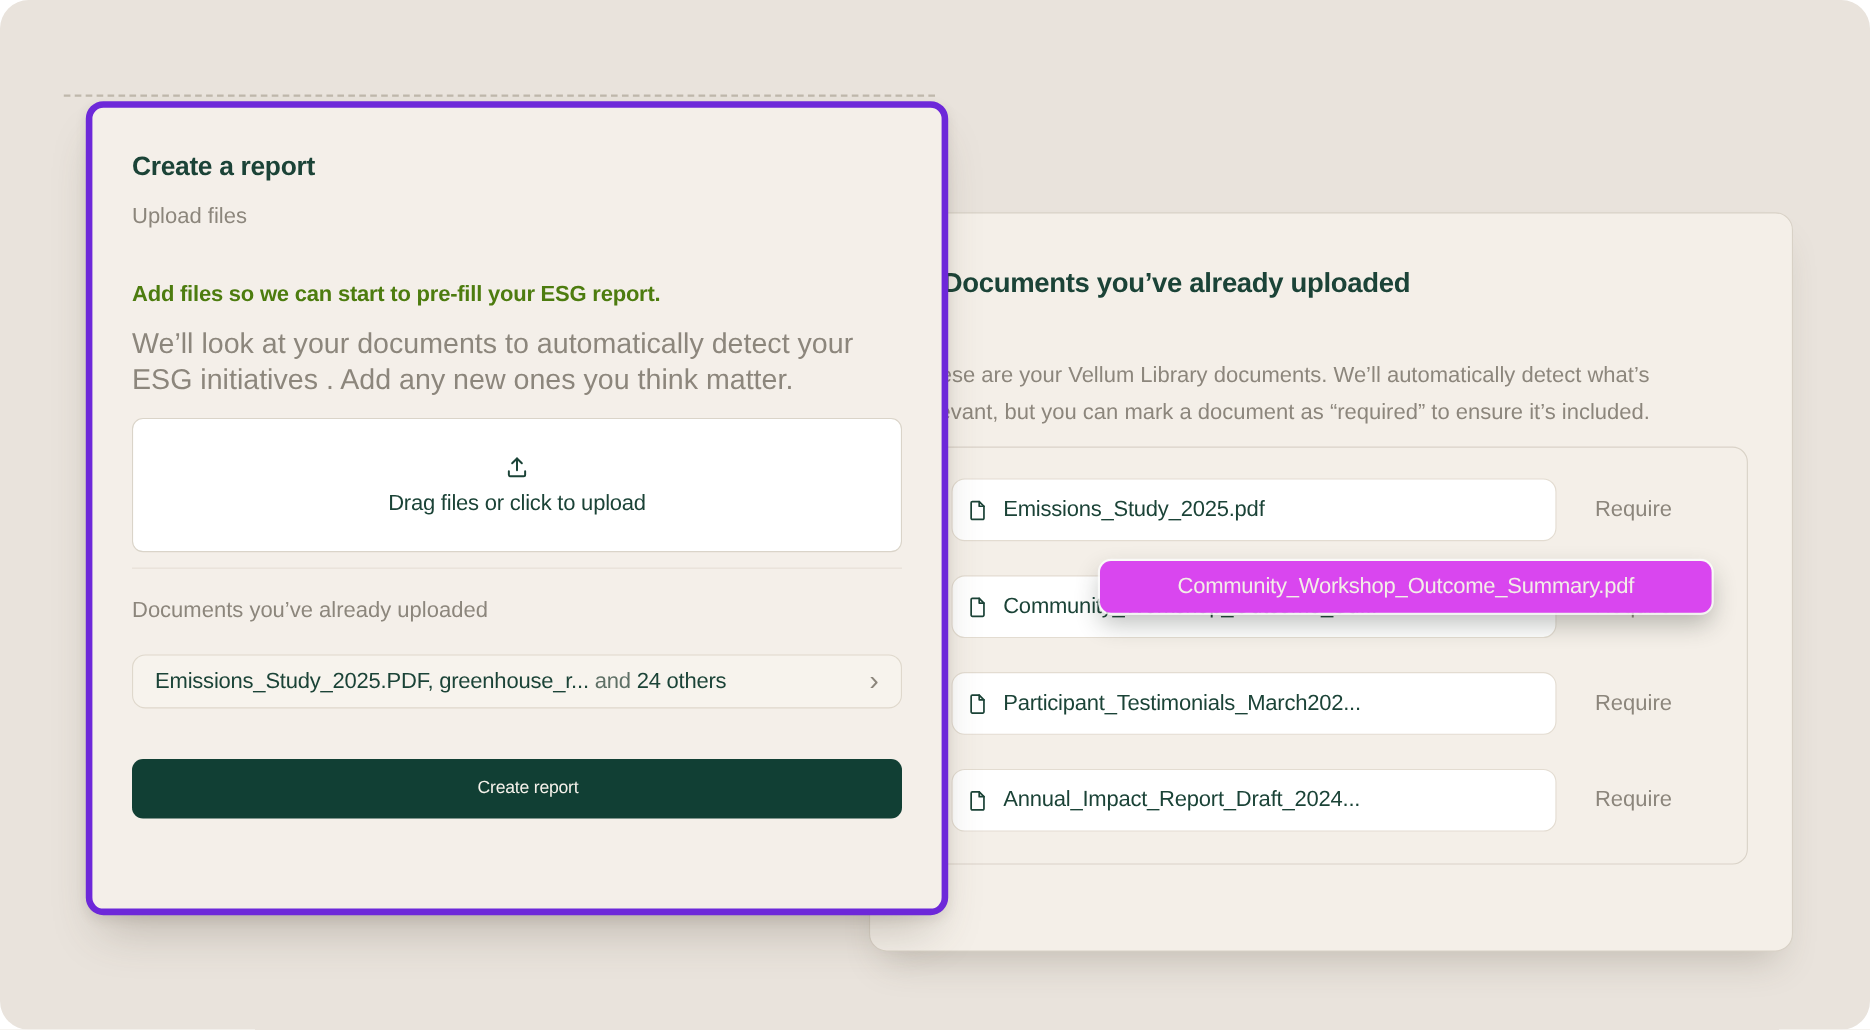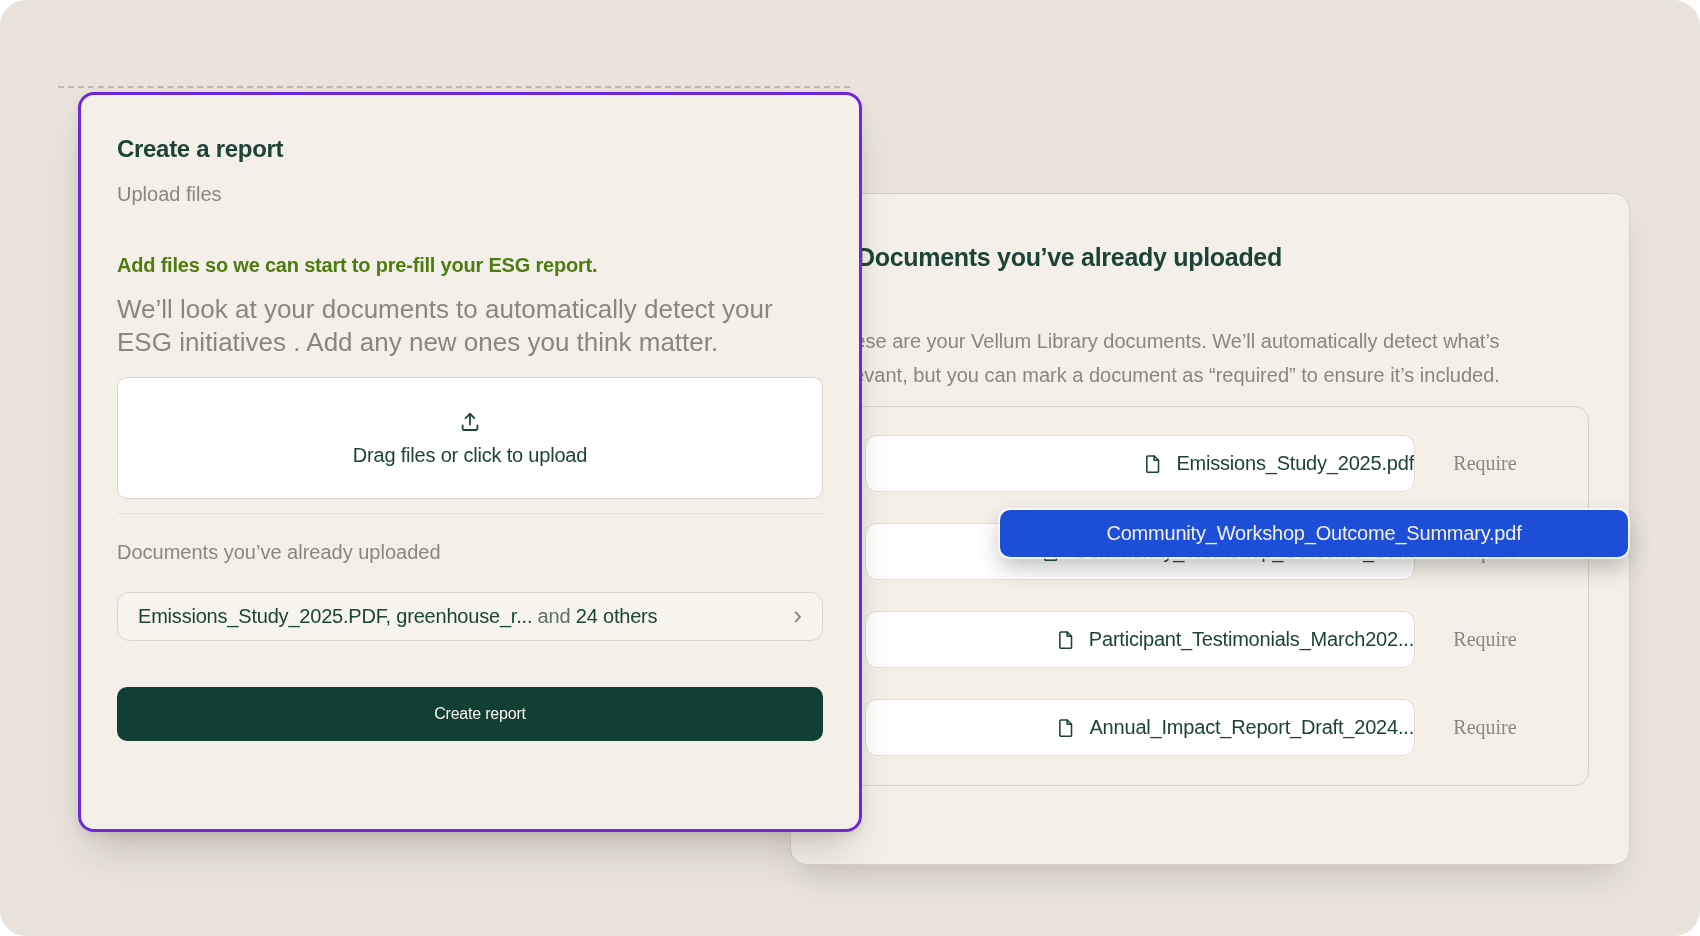--- a/index.html
+++ b/index.html
@@ -71,54 +71,52 @@
     height: 57px;
   }
   .doc-pill {
     flex: 0 0 550px;
     height: 57px;
     background: #FFFFFF;
     border: 1px solid #E3DCD1;
     border-radius: 12px;
     display: flex;
     align-items: center;
-    padding-left: 22px;
+    padding-left: 12px;
     gap: 12px;
     cursor: pointer;
-    justify-content: flex-end;
   }
   .file-icon { display: inline-flex; width: 22px; height: 22px; flex: 0 0 22px; }
   .doc-name {
     font-size: 20px;
     font-weight: 500;
     color: #1B4337;
     letter-spacing: -0.2px;
     white-space: nowrap;
     overflow: hidden;
   }
   .require-wrap {
     flex: 1;
     display: flex;
     justify-content: center;
   }
   .require {
     font-size: 20px;
     color: #8C867C;
     cursor: pointer;
-    font-family: Liberation Serif, serif;
   }
 
   
   .tooltip {
     position: absolute;
     left: 1000px;
     top: 510px;
-    width: 628px;
+    width: 556px;
     height: 47px;
-    background: #1d4ed8;
+    background: #d946ef;
     border-radius: 10px;
     display: flex;
     align-items: center;
     justify-content: center;
     color: #F3EFE7;
     font-size: 20px;
     font-weight: 500;
     letter-spacing: -0.2px;
     box-shadow: 0 0 0 2px rgba(255, 255, 255, 0.75), 0 10px 22px rgba(40, 45, 40, 0.30);
     z-index: 4;
@@ -126,21 +124,21 @@
   }
 
   
   .create-modal {
     position: absolute;
     left: 78px;
     top: 92px;
     width: 784px;
     height: 740px;
     background: #F4EFE9;
-    border: 3px solid #6d28d9;
+    border: 6px solid #6d28d9;
     border-radius: 16px;
     box-shadow: 0 26px 44px -14px rgba(80, 70, 55, 0.28), 0 4px 10px rgba(80, 70, 55, 0.10);
     padding: 0 36px;
     z-index: 3;
   }
   .modal-title {
     margin-top: 40px;
     font-size: 24px;
     font-weight: 700;
     letter-spacing: -0.3px;

